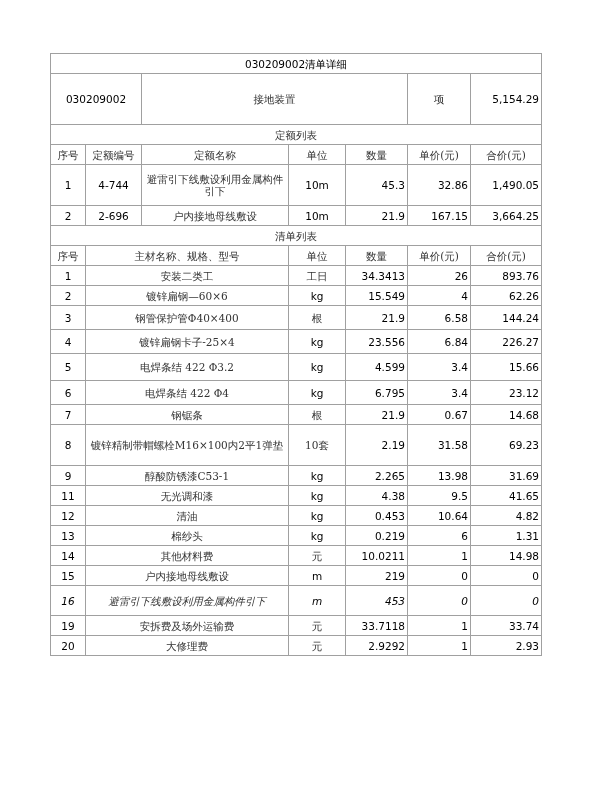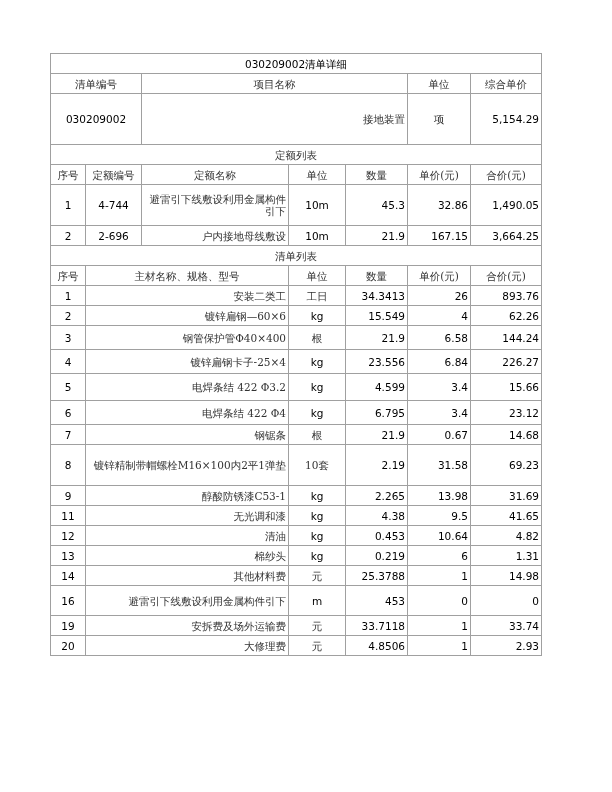--- a/index.html
+++ b/index.html
@@ -7,52 +7,46 @@
   table.sheet {
     position: absolute; left: 50px; top: 53px; width: 491px;
     border-collapse: collapse; table-layout: fixed; font-size: 10.5px;
   }
   table.sheet td {
     border: 1px solid #a0a0a0; padding: 0 2px; line-height: 12px;
     overflow: hidden; vertical-align: middle;
   }
   .c { text-align: center; }
   .r { text-align: right; }
-  .l { text-align: right; }
+  .l { text-align: center; }
   .cn { font-family: "DejaVu Serif", "Liberation Serif", serif; color: #333; }
   .h20 td { height: 19px; }
   .h24 td { height: 23px; }
   .h27 td { height: 26px; }
-  .h30 td { height: 29px; }
+  .h30 td { height: 29px; font-style: italic; }
   .h40 td { height: 40px; }
   .h50 td { height: 50px; }
 </style>
 </head>
 <body>
 
 <table class="sheet">
   <colgroup>
     <col style="width:35px">
     <col style="width:56px">
     <col style="width:147px">
     <col style="width:57px">
     <col style="width:62px">
     <col style="width:63px">
     <col style="width:71px">
   </colgroup>
   <tbody id="tbody">
     <tr class="h20">
       <td colspan="7" class="c">030209002清单详细</td>
     </tr>
-    <tr class="h20">
-      <td colspan="2" class="c cn">清单编号</td>
-      <td colspan="3" class="c cn">项目名称</td>
-      <td class="c cn">单位</td>
-      <td class="c cn">综合单价</td>
-    </tr>
     <tr class="h50">
       <td colspan="2" class="c">030209002</td>
       <td colspan="3" class="l cn">接地装置</td>
       <td class="c cn">项</td>
       <td class="r">5,154.29</td>
     </tr>
     <tr class="h20">
       <td colspan="7" class="c cn">定额列表</td>
     </tr>
     <tr class="h20">
@@ -186,23 +180,31 @@
         <td class="l cn" colspan="2">棉纱头</td>
         <td class="c">kg</td>
         <td class="r">0.219</td>
         <td class="r">6</td>
         <td class="r">1.31</td>
       </tr>
       <tr class="h20">
         <td class="c">14</td>
         <td class="l cn" colspan="2">其他材料费</td>
         <td class="c cn">元</td>
-        <td class="r">25.3788</td>
+        <td class="r">10.0211</td>
         <td class="r">1</td>
         <td class="r">14.98</td>
+      </tr>
+      <tr class="h20">
+        <td class="c">15</td>
+        <td class="l cn" colspan="2">户内接地母线敷设</td>
+        <td class="c">m</td>
+        <td class="r">219</td>
+        <td class="r">0</td>
+        <td class="r">0</td>
       </tr>
       <tr class="h30">
         <td class="c">16</td>
         <td class="l cn" colspan="2">避雷引下线敷设利用金属构件引下</td>
         <td class="c">m</td>
         <td class="r">453</td>
         <td class="r">0</td>
         <td class="r">0</td>
       </tr>
       <tr class="h20">
@@ -210,18 +212,18 @@
         <td class="l cn" colspan="2">安拆费及场外运输费</td>
         <td class="c cn">元</td>
         <td class="r">33.7118</td>
         <td class="r">1</td>
         <td class="r">33.74</td>
       </tr>
       <tr class="h20">
         <td class="c">20</td>
         <td class="l cn" colspan="2">大修理费</td>
         <td class="c cn">元</td>
-        <td class="r">4.8506</td>
+        <td class="r">2.9292</td>
         <td class="r">1</td>
         <td class="r">2.93</td>
       </tr>
     </tbody>
 </table>
 
 </body></html>

